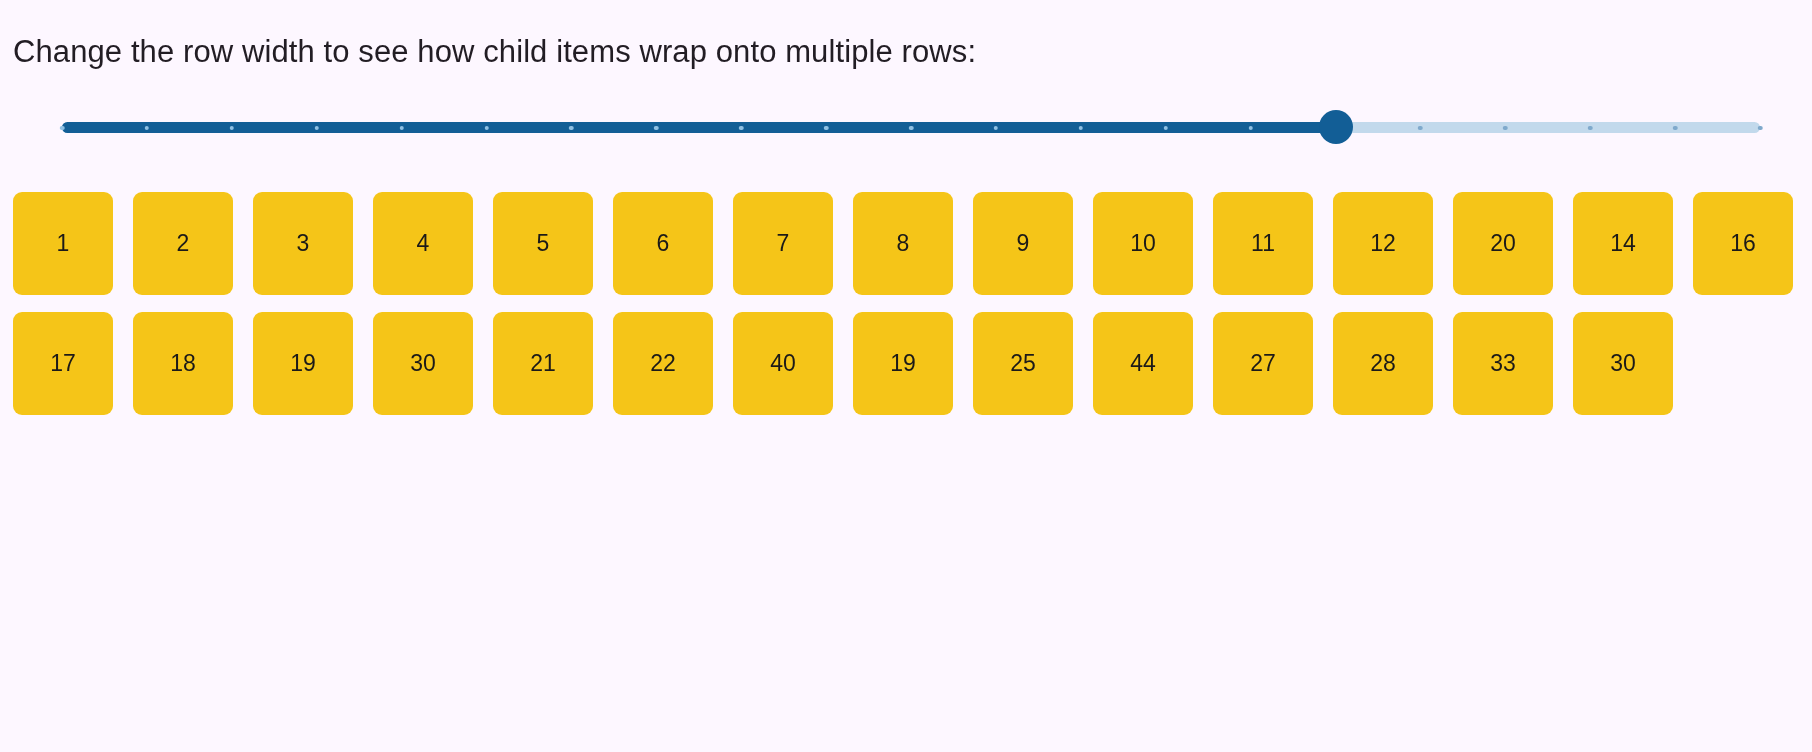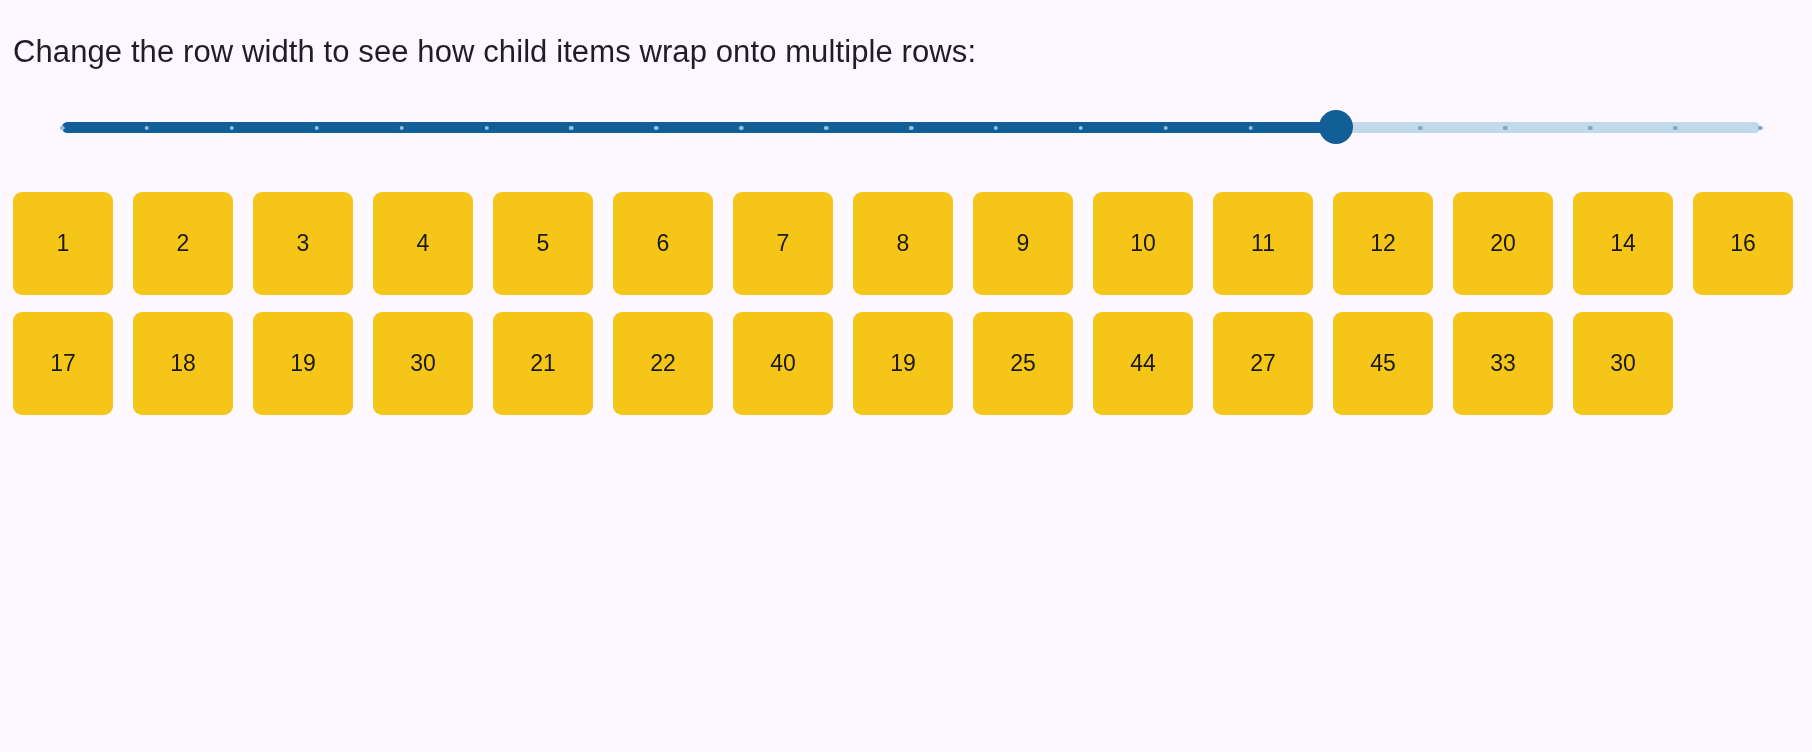--- a/index.html
+++ b/index.html
@@ -163,16 +163,16 @@
     <div class="item">18</div>
     <div class="item">19</div>
     <div class="item">30</div>
     <div class="item">21</div>
     <div class="item">22</div>
     <div class="item">40</div>
     <div class="item">19</div>
     <div class="item">25</div>
     <div class="item">44</div>
     <div class="item">27</div>
-    <div class="item">45</div>
+    <div class="item">28</div>
     <div class="item">33</div>
     <div class="item">30</div>
   </div>
 
 </body></html>

